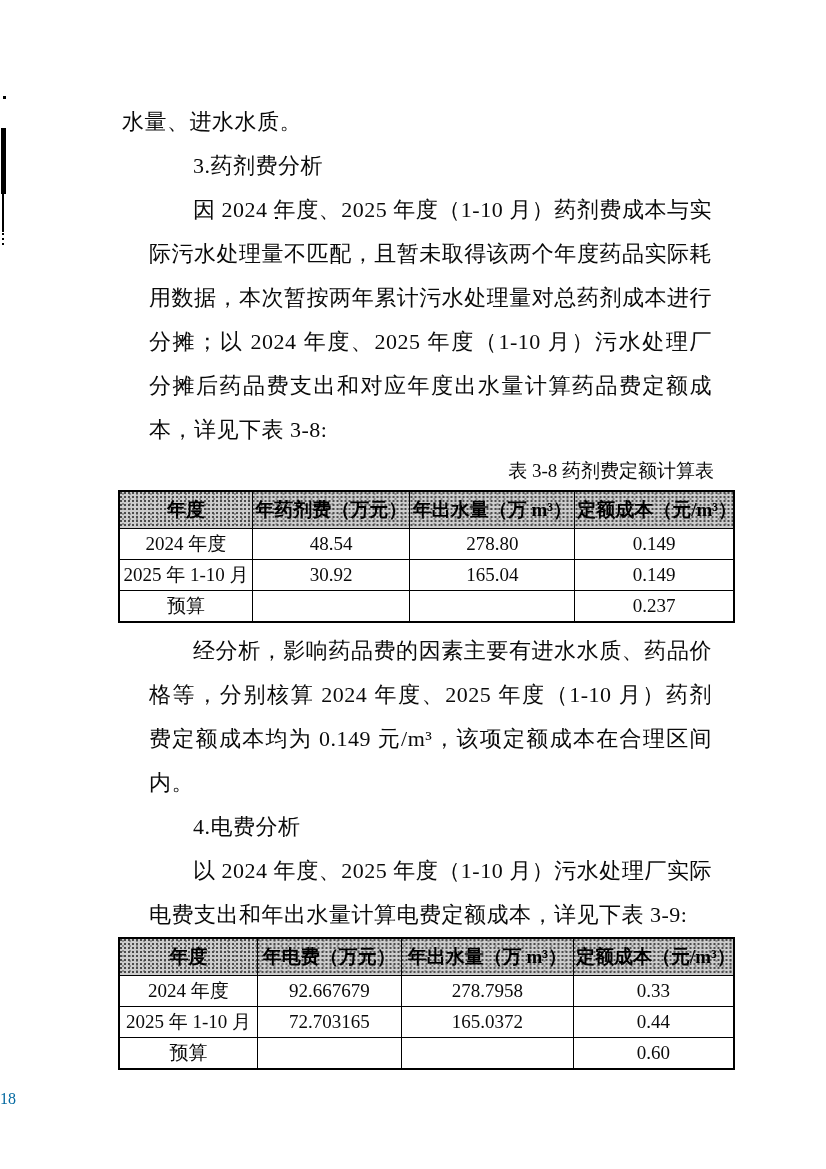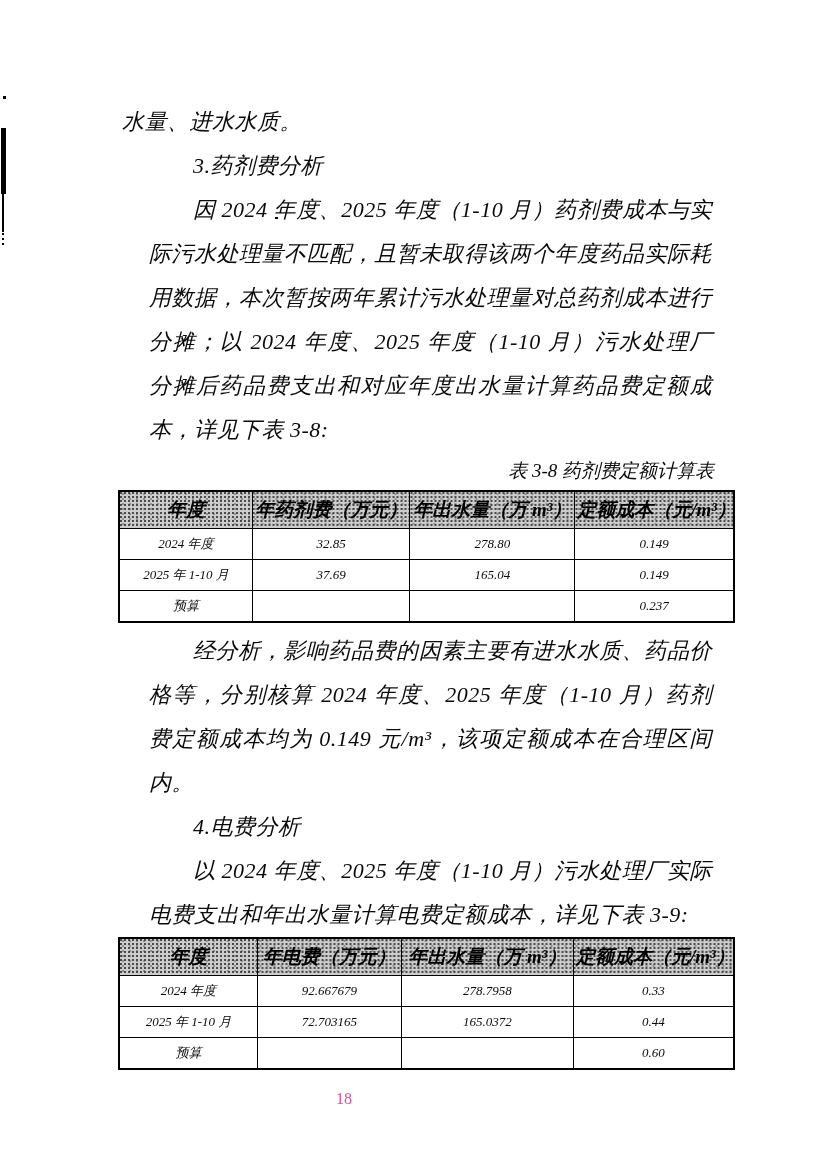--- a/index.html
+++ b/index.html
@@ -14,21 +14,20 @@
     background: #ffffff;
     overflow: hidden;
     font-family: "Liberation Serif", "DejaVu Serif", serif;
     color: #000000;
   }
   .content {
     position: absolute;
     top: 100px;
     left: 122px;
     width: 590px;
-    font-style: italic;
   }
   .para {
     margin: 0;
     font-size: 22px;
     line-height: 44px;
     text-align: justify;
     letter-spacing: 0.5px;
     color: #0a0a0a;
   }
   .para.indent {
@@ -65,31 +64,31 @@
     font-weight: bold;
     color: #000;
     background-color: #cccccc;
     background-image:
       radial-gradient(circle at 1px 1px, #4a4a4a 0.9px, transparent 1.4px),
       radial-gradient(circle at 3px 2px, #909090 0.9px, transparent 1.5px);
     background-size: 4px 4px, 7px 5px;
   }
   table.data-table td {
     height: 30px;
-    font-size: 13px;
+    font-size: 19px;
     color: #0a0a0a;
   }
   .page-number {
     position: absolute;
     top: 1090px;
     left: 0;
     width: 688px;
-    text-align: center;
+    text-align: left;
     font-size: 16px;
-    color: #ec4899;
+    color: #0369a1;
   }
   
   .artifact { position: absolute; background: #000; }
   .artifact-dotted {
     position: absolute;
     background: repeating-linear-gradient(to bottom, #000 0 2px, transparent 2px 5px);
   }
 </style>
 </head>
 <body>
@@ -123,27 +122,27 @@
         <tr>
           <th>年度</th>
           <th>年药剂费（万元）</th>
           <th>年出水量（万 m³）</th>
           <th>定额成本（元/m³）</th>
         </tr>
       </thead>
       <tbody>
         <tr>
           <td>2024 年度</td>
-          <td>32.85</td>
+          <td>48.54</td>
           <td>278.80</td>
           <td>0.149</td>
         </tr>
         <tr>
           <td>2025 年 1-10 月</td>
-          <td>37.69</td>
+          <td>30.92</td>
           <td>165.04</td>
           <td>0.149</td>
         </tr>
         <tr>
           <td>预算</td>
           <td></td>
           <td></td>
           <td>0.237</td>
         </tr>
       </tbody>

